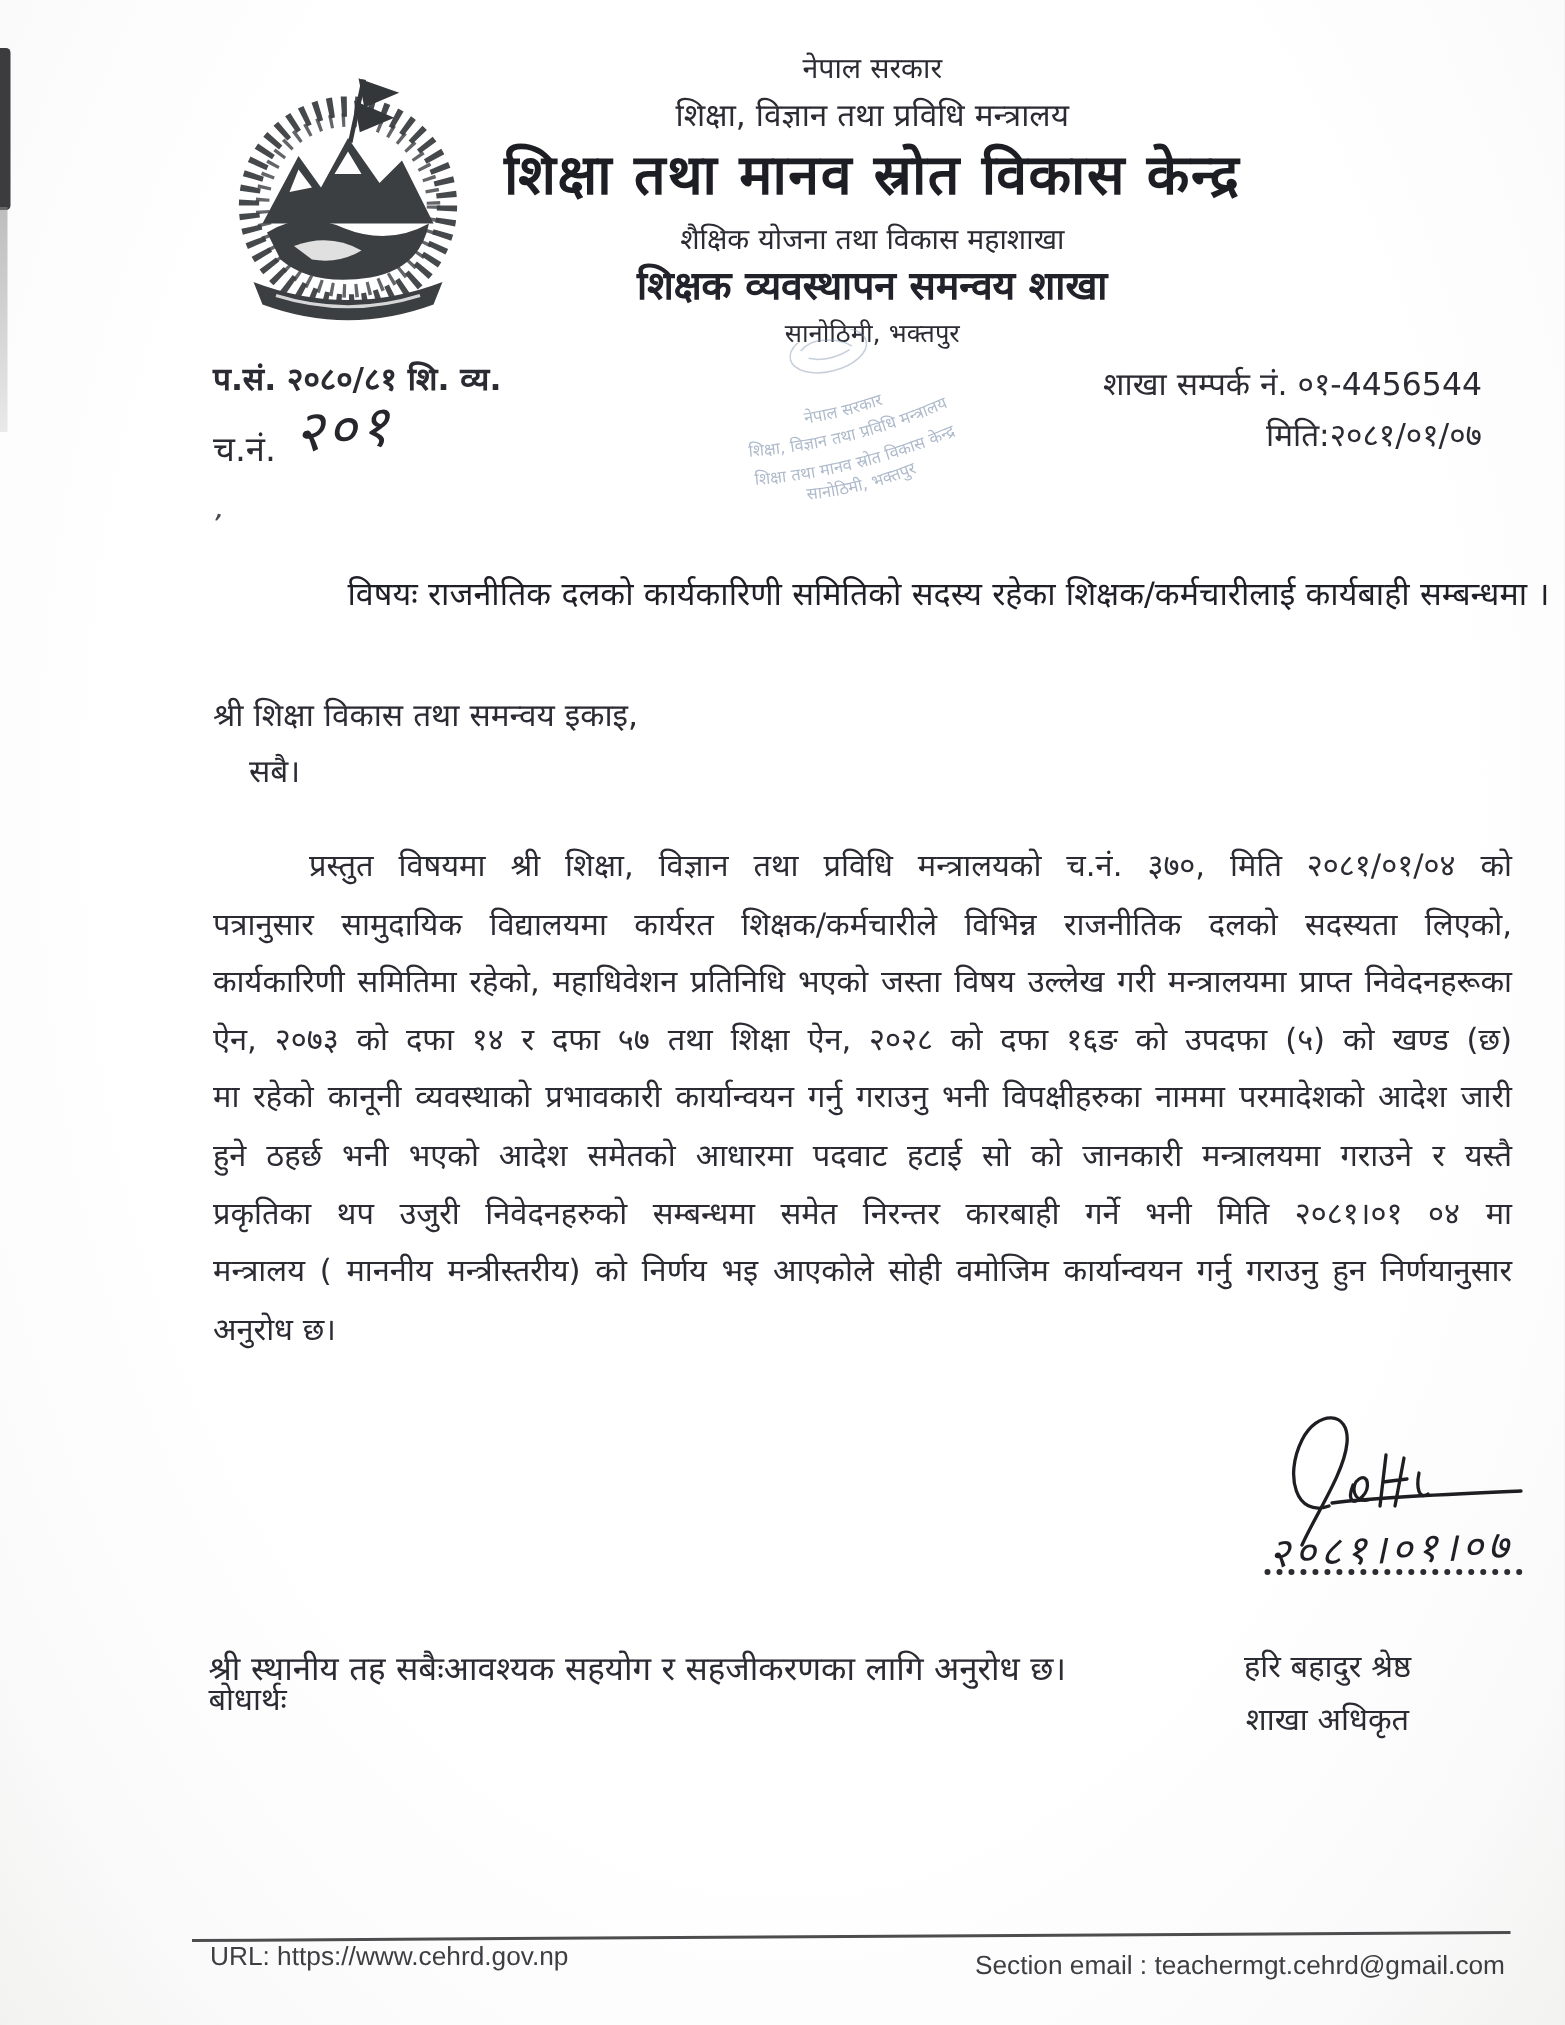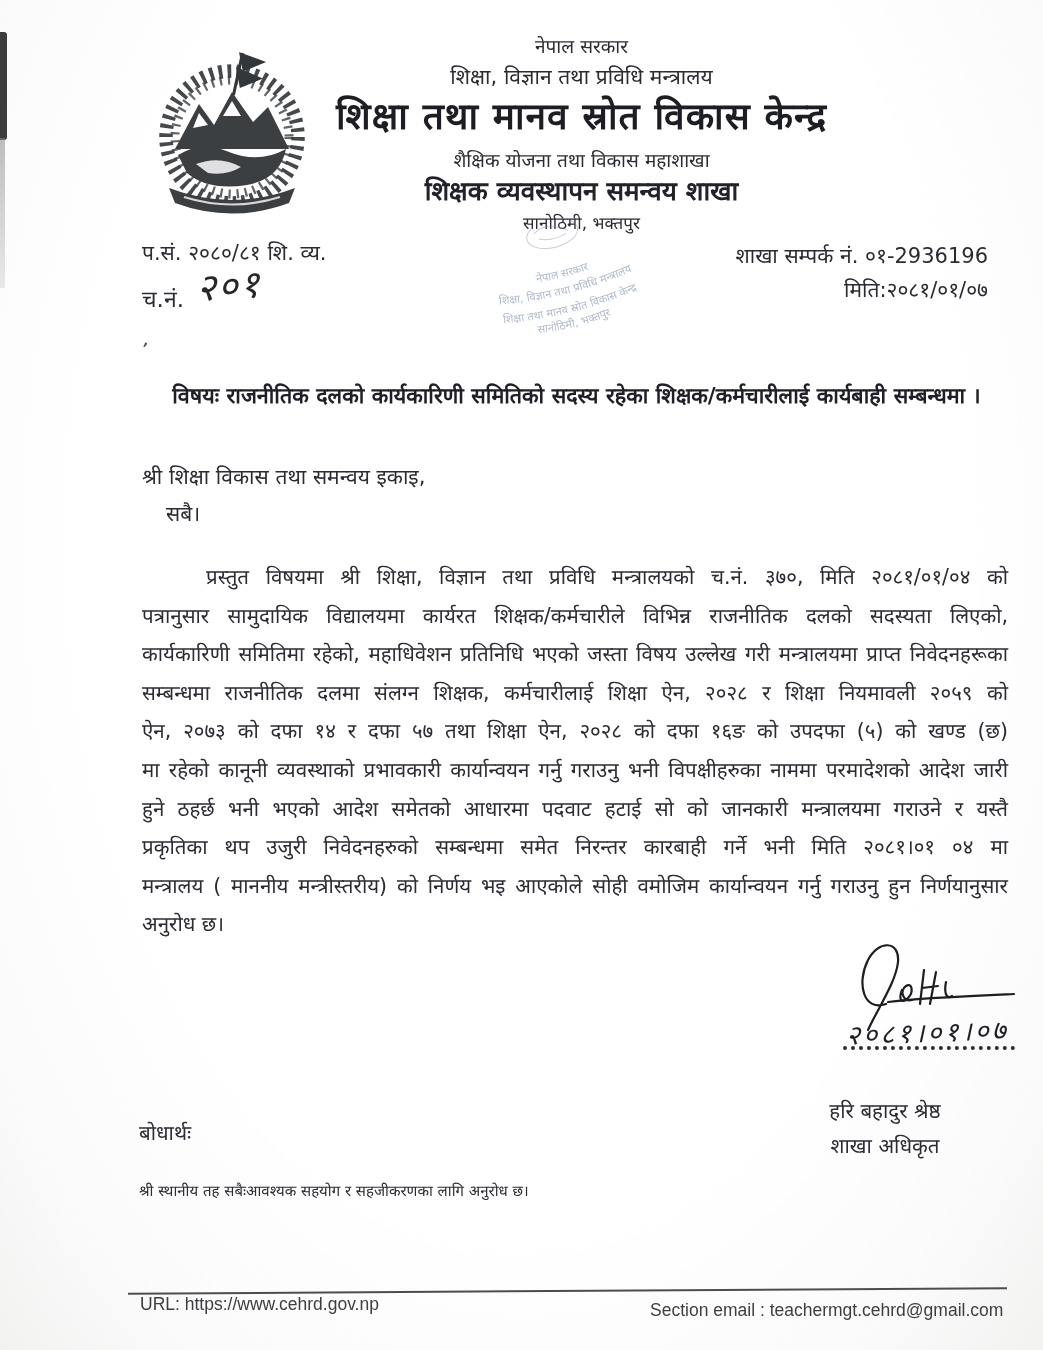--- a/index.html
+++ b/index.html
@@ -21,42 +21,42 @@
   .stray-mark{left:141px;top:338px;font-size:20px;color:#4a4a52;transform:rotate(12deg);}
   
   .hdr{left:120px;right:0;text-align:center;line-height:1.15;}
   .hdr-gov{top:36px;font-size:19px;}
   .hdr-ministry{top:65px;font-size:21px;}
   .hdr-dept{top:96px;font-size:37px;font-weight:bold;letter-spacing:1px;color:#1d1d24;}
   .hdr-division{top:150px;font-size:19px;}
   .hdr-section{top:177px;font-size:26px;font-weight:bold;color:#22222a;}
   .hdr-address{top:214px;font-size:17px;}
   
-  .ref-no{left:142px;top:238px;font-size:21px;}
+  .ref-no{left:142px;top:238px;font-size:21px;font-weight:bold;}
   .dispatch{left:142px;top:282px;font-size:23px;}
   .dispatch-hand{left:196px;top:258px;font-size:38px;font-style:italic;transform:rotate(-4deg);color:#26262c;letter-spacing:2px;}
   .meta-right{right:55px;top:240px;text-align:right;font-size:21px;line-height:1.6;}
   
-  .subject{left:120px;right:10px;top:380px;text-align:center;font-size:21.5px;font-weight:bold;color:#1f1f27;}
+  .subject{left:120px;right:10px;top:380px;text-align:right;font-size:21.5px;font-weight:normal;color:#1f1f27;}
   
   .addr1{left:142px;top:462px;font-size:21px;}
   .addr2{left:166px;top:499px;font-size:21px;}
   
   .body-block{left:142px;top:558px;width:866px;font-size:20.5px;color:#2b2b33;}
   .body-line{line-height:38.6px;text-align:justify;}
   .body-line.fill{text-align-last:justify;}
   .body-line.indent{text-indent:64px;}
   
   .sig-svg{left:828px;top:942px;}
   .sig-date{left:846px;top:1013px;font-size:27px;font-style:italic;letter-spacing:3px;transform:rotate(-2deg);color:#1f1f26;white-space:nowrap;}
   .sig-dots{left:843px;top:1040px;width:172px;border-bottom:4px dotted #2c2c32;height:6px;}
   .sig-block{right:48px;top:1062px;width:220px;text-align:center;font-size:20.5px;line-height:1.7;margin-top:32px;}
   
   .cc-label{left:139px;top:1118px;font-size:20.5px;}
-  .cc-line{left:139px;top:1180px;font-size:15px;}
+  .cc-line{left:139px;top:1096px;font-size:22px;}
   
   .footer-rule{left:128px;right:36px;top:1290px;border-top:2.5px solid #4d4d4f;transform:rotate(-0.35deg);}
   .footer-url{left:140px;top:1294px;font-size:17.5px;color:#3e3e42;font-family:"Liberation Sans",sans-serif;}
   .footer-email{left:650px;top:1300px;font-size:17.5px;color:#3e3e42;font-family:"Liberation Sans",sans-serif;}
   
   .stamp{left:448px;top:222px;transform:rotate(-14deg);opacity:.62;}
 </style>
 </head>
 <body>
 
@@ -95,21 +95,21 @@
   <div class="abs hdr hdr-dept">शिक्षा तथा मानव स्रोत विकास केन्द्र</div>
   <div class="abs hdr hdr-division">शैक्षिक योजना तथा विकास महाशाखा</div>
   <div class="abs hdr hdr-section">शिक्षक व्यवस्थापन समन्वय शाखा</div>
   <div class="abs hdr hdr-address">सानोठिमी, भक्तपुर</div>
 
   <div class="abs ref-no">प.सं. २०८०/८१ शि. व्य.</div>
   <div class="abs dispatch">च.नं.</div>
   <div class="abs dispatch-hand">२०१</div>
 
   <div class="abs meta-right">
-    <div>शाखा सम्पर्क नं. ०१-2936196</div>
+    <div>शाखा सम्पर्क नं. ०१-4456544</div>
     <div>मिति:२०८१/०१/०७</div>
   </div>
 
   <div class="abs stamp">
     <svg width="235" height="130" viewBox="0 0 235 130">
       <g fill="none" stroke="#7d90ab" stroke-width="1">
         <ellipse cx="118" cy="10" rx="26" ry="14" opacity=".7"></ellipse>
         <path d="M100,6 q8,-6 18,-3 q10,2 16,8 M104,12 q12,6 28,1" opacity=".7"></path>
       </g>
       <defs>
@@ -129,21 +129,20 @@
 
   <div class="abs subject">विषयः राजनीतिक दलको कार्यकारिणी समितिको सदस्य रहेका शिक्षक/कर्मचारीलाई कार्यबाही सम्बन्धमा ।</div>
 
   <div class="abs addr1">श्री शिक्षा विकास तथा समन्वय इकाइ,</div>
   <div class="abs addr2">सबै।</div>
 
   <div class="abs body-block">
     <div class="body-line fill indent">प्रस्तुत विषयमा श्री शिक्षा, विज्ञान तथा प्रविधि मन्त्रालयको च.नं. ३७०, मिति २०८१/०१/०४ को</div>
     <div class="body-line fill">पत्रानुसार सामुदायिक विद्यालयमा कार्यरत शिक्षक/कर्मचारीले विभिन्न राजनीतिक दलको सदस्यता लिएको,</div>
     <div class="body-line fill">कार्यकारिणी समितिमा रहेको, महाधिवेशन प्रतिनिधि भएको जस्ता विषय उल्लेख गरी मन्त्रालयमा प्राप्त निवेदनहरूका</div>
-    <div class="body-line fill">सम्बन्धमा राजनीतिक दलमा संलग्न शिक्षक, कर्मचारीलाई शिक्षा ऐन, २०२८ र शिक्षा नियमावली २०५९ को</div>
     <div class="body-line fill">ऐन, २०७३ को दफा १४ र दफा ५७ तथा शिक्षा ऐन, २०२८ को दफा १६ङ को उपदफा (५) को खण्ड (छ)</div>
     <div class="body-line fill">मा रहेको कानूनी व्यवस्थाको प्रभावकारी कार्यान्वयन गर्नु गराउनु भनी विपक्षीहरुका नाममा परमादेशको आदेश जारी</div>
     <div class="body-line fill">हुने ठहर्छ भनी भएको आदेश समेतको आधारमा पदवाट हटाई सो को जानकारी मन्त्रालयमा गराउने र यस्तै</div>
     <div class="body-line fill">प्रकृतिका थप उजुरी निवेदनहरुको सम्बन्धमा समेत निरन्तर कारबाही गर्ने भनी मिति २०८१।०१ ०४ मा</div>
     <div class="body-line fill">मन्त्रालय ( माननीय मन्त्रीस्तरीय) को निर्णय भइ आएकोले सोही वमोजिम कार्यान्वयन गर्नु गराउनु हुन निर्णयानुसार</div>
     <div class="body-line">अनुरोध छ।</div>
   </div>
 
   <div class="abs sig-svg">
     <svg width="200" height="100" viewBox="0 0 200 100">

